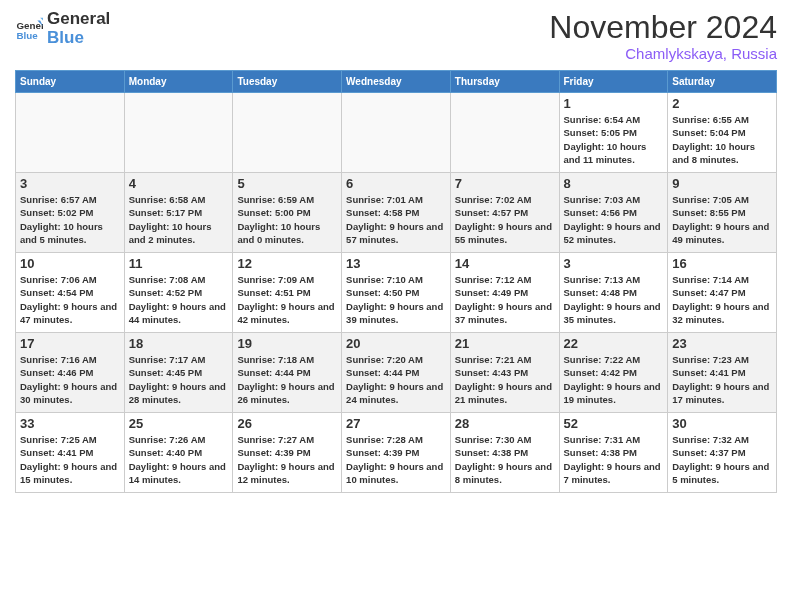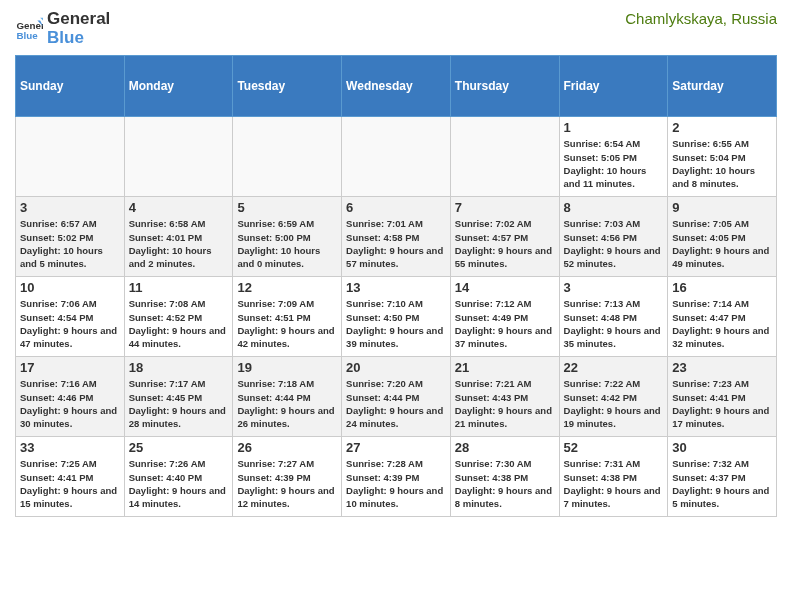--- a/index.html
+++ b/index.html
@@ -33,33 +33,33 @@
       text-align: right;
     }
     .month-title {
       font-size: 32px;
       font-weight: normal;
       color: #333;
       line-height: 1.1;
     }
     .location {
       font-size: 15px;
-      color: #4d7c0f;
+      color: #8b5cf6;
     }
     table {
       width: 100%;
       border-collapse: collapse;
       table-layout: fixed;
     }
     thead tr th {
       background-color: #3a7abf;
       color: #fff;
-      font-size: 12px;
+      font-size: 10px;
       font-weight: bold;
-      padding: 23px 4px;
+      padding: 5px 4px;
       text-align: left;
       border: 1px solid #5a9ad0;
     }
     tbody tr td {
       vertical-align: top;
       font-size: 10px;
       color: #333;
       padding: 3px 4px;
       border: 1px solid #ccc;
       height: 80px;
@@ -95,20 +95,21 @@
         <text x="2" y="34" font-size="14" font-weight="bold" fill="#4a90d9">Blue</text>
         <polygon points="32,8 40,16 36,8" fill="#4a90d9"></polygon>
         <polygon points="36,4 44,12 40,4" fill="#6ab0e8"></polygon>
       </svg>
       <div style="line-height:1.1">
         <div style="font-size:17px;font-weight:bold;color:#333;">General</div>
         <div style="font-size:17px;font-weight:bold;color:#4a90d9;">Blue</div>
       </div>
     </div>
     <div class="title-block">
+      <div class="month-title">November 2024</div>
       <div class="location">Chamlykskaya, Russia</div>
     </div>
   </div>
 
   <table>
     <thead>
       <tr>
       <th>Sunday</th>
           <th>Monday</th>
           <th>Tuesday</th>
@@ -141,21 +142,21 @@
         <tr>
           <td>
             <span class="day-number">3</span>
             <div class="day-info">Sunrise: 6:57 AM
 Sunset: 5:02 PM
 Daylight: 10 hours and 5 minutes.</div>
           </td>
           <td>
             <span class="day-number">4</span>
             <div class="day-info">Sunrise: 6:58 AM
-Sunset: 4:01 PM
+Sunset: 5:17 PM
 Daylight: 10 hours and 2 minutes.</div>
           </td>
           <td>
             <span class="day-number">5</span>
             <div class="day-info">Sunrise: 6:59 AM
 Sunset: 5:00 PM
 Daylight: 10 hours and 0 minutes.</div>
           </td>
           <td>
             <span class="day-number">6</span>
@@ -171,21 +172,21 @@
           </td>
           <td>
             <span class="day-number">8</span>
             <div class="day-info">Sunrise: 7:03 AM
 Sunset: 4:56 PM
 Daylight: 9 hours and 52 minutes.</div>
           </td>
           <td>
             <span class="day-number">9</span>
             <div class="day-info">Sunrise: 7:05 AM
-Sunset: 4:05 PM
+Sunset: 8:55 PM
 Daylight: 9 hours and 49 minutes.</div>
           </td>
         </tr>
         <tr>
           <td>
             <span class="day-number">10</span>
             <div class="day-info">Sunrise: 7:06 AM
 Sunset: 4:54 PM
 Daylight: 9 hours and 47 minutes.</div>
           </td>

